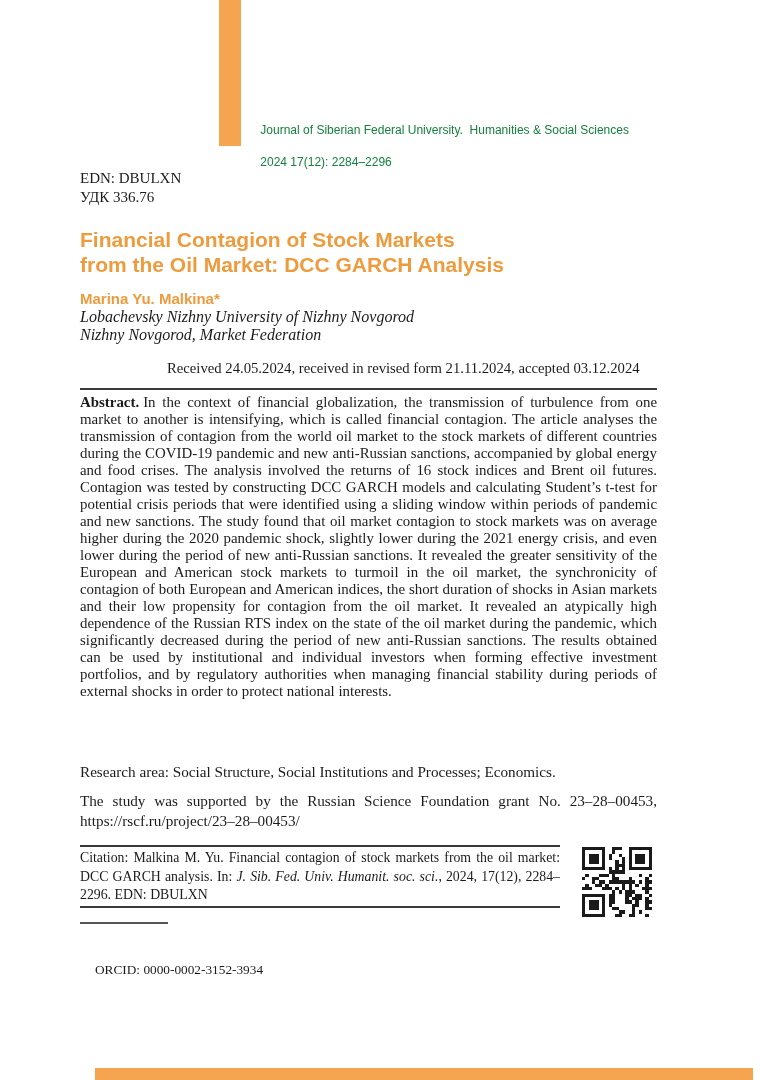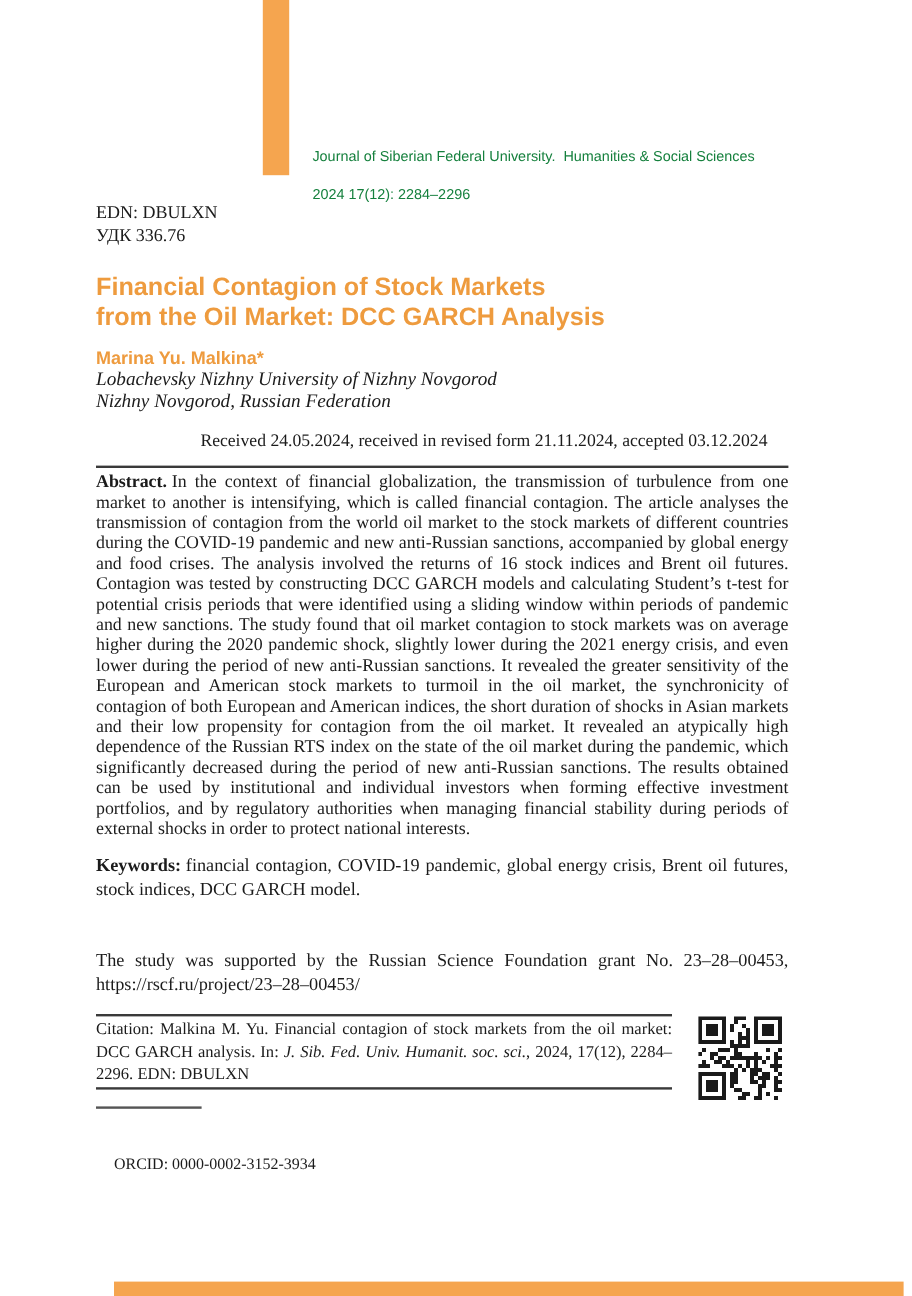--- a/index.html
+++ b/index.html
@@ -68,31 +68,31 @@
 
   <div id="article-title">
     <span>Financial Contagion of Stock Markets</span>
     <span>from the Oil Market: DCC GARCH Analysis</span>
   </div>
 
   <div id="author-name">Marina Yu. Malkina*</div>
 
   <div id="affiliation">
     <span>Lobachevsky Nizhny University of Nizhny Novgorod</span>
-    <span>Nizhny Novgorod, Russian Federation</span>
+    <span>Nizhny Novgorod, Market Federation</span>
   </div>
 
   <div id="received-line">Received 24.05.2024, received in revised form 21.11.2024, accepted 03.12.2024</div>
 
   <div id="abstract-rule" class="rule"></div>
 
   <div id="abstract-paragraph"><span class="lead-label">Abstract.</span><span>In the context of financial globalization, the transmission of turbulence from one market to another is intensifying, which is called financial contagion. The article analyses the transmission of contagion from the world oil market to the stock markets of different countries during the COVID-19 pandemic and new anti-Russian sanctions, accompanied by global energy and food crises. The analysis involved the returns of 16 stock indices and Brent oil futures. Contagion was tested by constructing DCC GARCH models and calculating Student’s t-test for potential crisis periods that were identified using a sliding window within periods of pandemic and new sanctions. The study found that oil market contagion to stock markets was on average higher during the 2020 pandemic shock, slightly lower during the 2021 energy crisis, and even lower during the period of new anti-Russian sanctions. It revealed the greater sensitivity of the European and American stock markets to turmoil in the oil market, the synchronicity of contagion of both European and American indices, the short duration of shocks in Asian markets and their low propensity for contagion from the oil market. It revealed an atypically high dependence of the Russian RTS index on the state of the oil market during the pandemic, which significantly decreased during the period of new anti-Russian sanctions. The results obtained can be used by institutional and individual investors when forming effective investment portfolios, and by regulatory authorities when managing financial stability during periods of external shocks in order to protect national interests.</span></div>
 
-  <div id="keywords-paragraph"><span class="lead-label">Keywords:</span><span>financial contagion, COVID-19 pandemic, global energy crisis, Brent oil futures, stock indices, DCC GARCH model.</span></div>
-
+
+  <div id="research-area-line">Research area: Social Structure, Social Institutions and Processes; Economics.</div>
 
   <div id="funding-line">The study was supported by the Russian Science Foundation grant No. 23–28–00453, https://rscf.ru/project/23–28–00453/</div>
 
   <div id="citation-rule-top" class="rule"></div>
   <div id="citation-text"><span>Citation: Malkina M. Yu. Financial contagion of stock markets from the oil market: DCC GARCH analysis. In: </span><span class="italic">J. Sib. Fed. Univ. Humanit. soc. sci.</span><span>, 2024, 17(12), 2284–2296. EDN: DBULXN</span></div>
   <div id="citation-rule-bottom" class="rule"></div>
 
   <svg id="qr-code" viewBox="0 0 21 21" shape-rendering="crispEdges">
       <rect x="0" y="0" width="1" height="1" fill="#1a1a1a"></rect>
       <rect x="1" y="0" width="1" height="1" fill="#1a1a1a"></rect>

